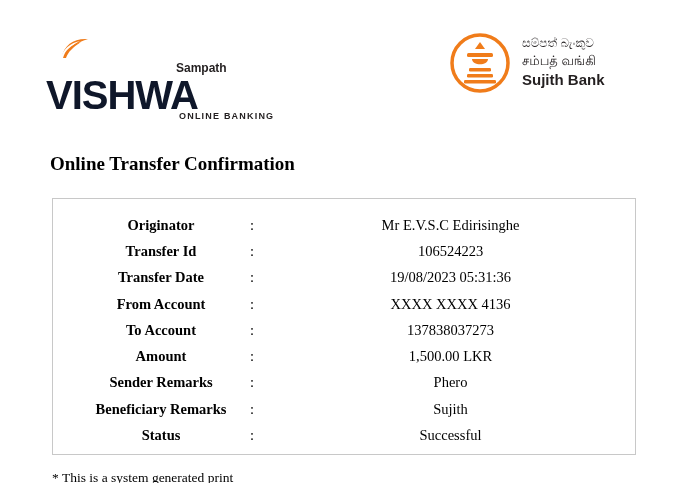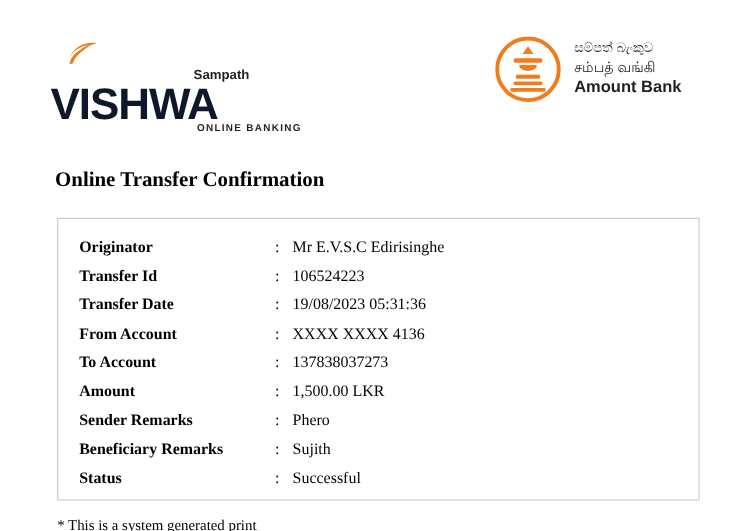--- a/index.html
+++ b/index.html
@@ -140,20 +140,21 @@
     margin-top: 13px;
   }
 
   .details-table td {
     font-family: "Liberation Serif", serif;
     font-size: 14.5px;
     padding: 0;
     height: 26.3px;
     vertical-align: middle;
     color: #000000;
+    text-align: center;
   }
 
   td.lbl {
     padding-left: 19px;
     font-weight: bold;
     width: 178px;
     white-space: nowrap;
   }
   td.sep {
     width: 16px;
@@ -200,21 +201,21 @@
         <path d="M30 9 L35 16 L25 16 Z" fill="#f07c1a"></path>
         <rect x="17" y="20" width="26" height="4" rx="1.5" fill="#f07c1a"></rect>
         <path d="M22 26 C22 33, 38 33, 38 26 Z" fill="#f07c1a"></path>
         <rect x="19" y="35" width="22" height="3.5" rx="1.2" fill="#f07c1a"></rect>
         <rect x="17" y="41" width="26" height="3.5" rx="1.2" fill="#f07c1a"></rect>
         <rect x="14" y="47" width="32" height="3.5" rx="1.2" fill="#f07c1a"></rect>
       </svg>
       <div class="sb-text">
         <div class="sb-line-si1">සම්පත් බැංකුව</div>
         <div class="sb-line-si2">சம்பத் வங்கி</div>
-        <div class="sb-line-en">Amount Bank</div>
+        <div class="sb-line-en">Sujith Bank</div>
       </div>
     </div>
   </div>
 
   <div class="doc-title">Online Transfer Confirmation</div>
 
   <div class="details-box">
     <table class="details-table">
       <tbody>
         <tr>

